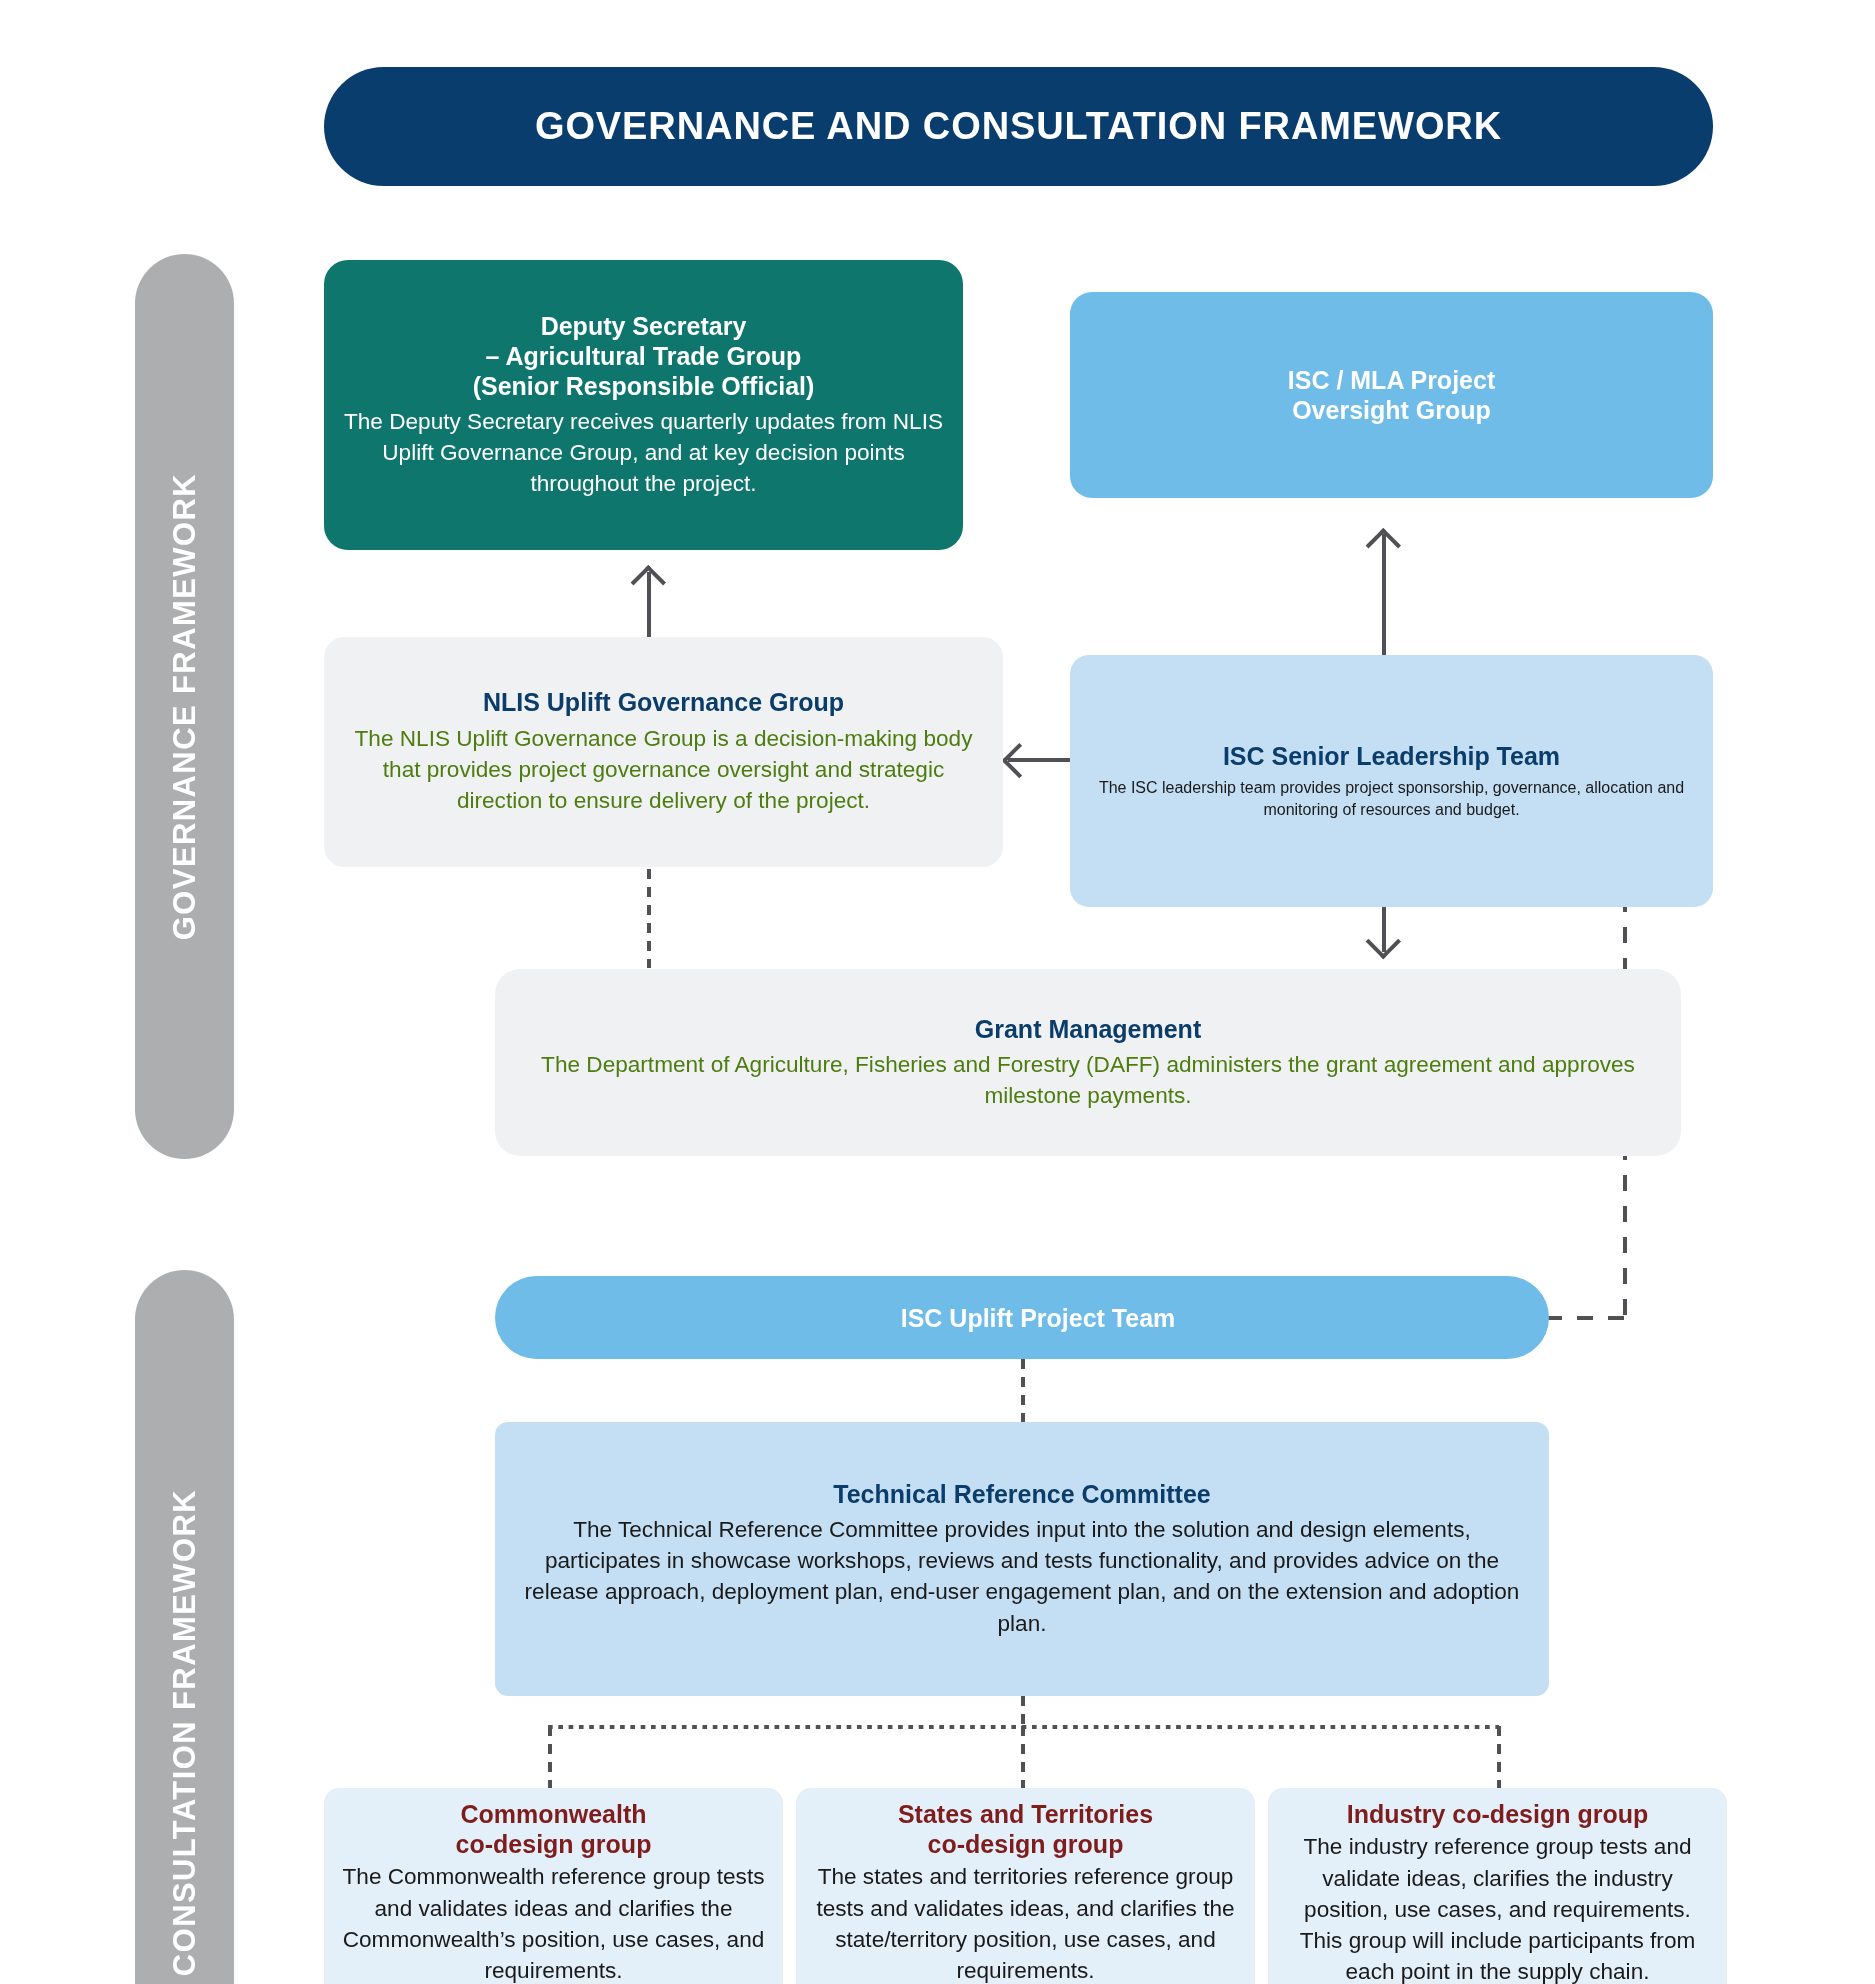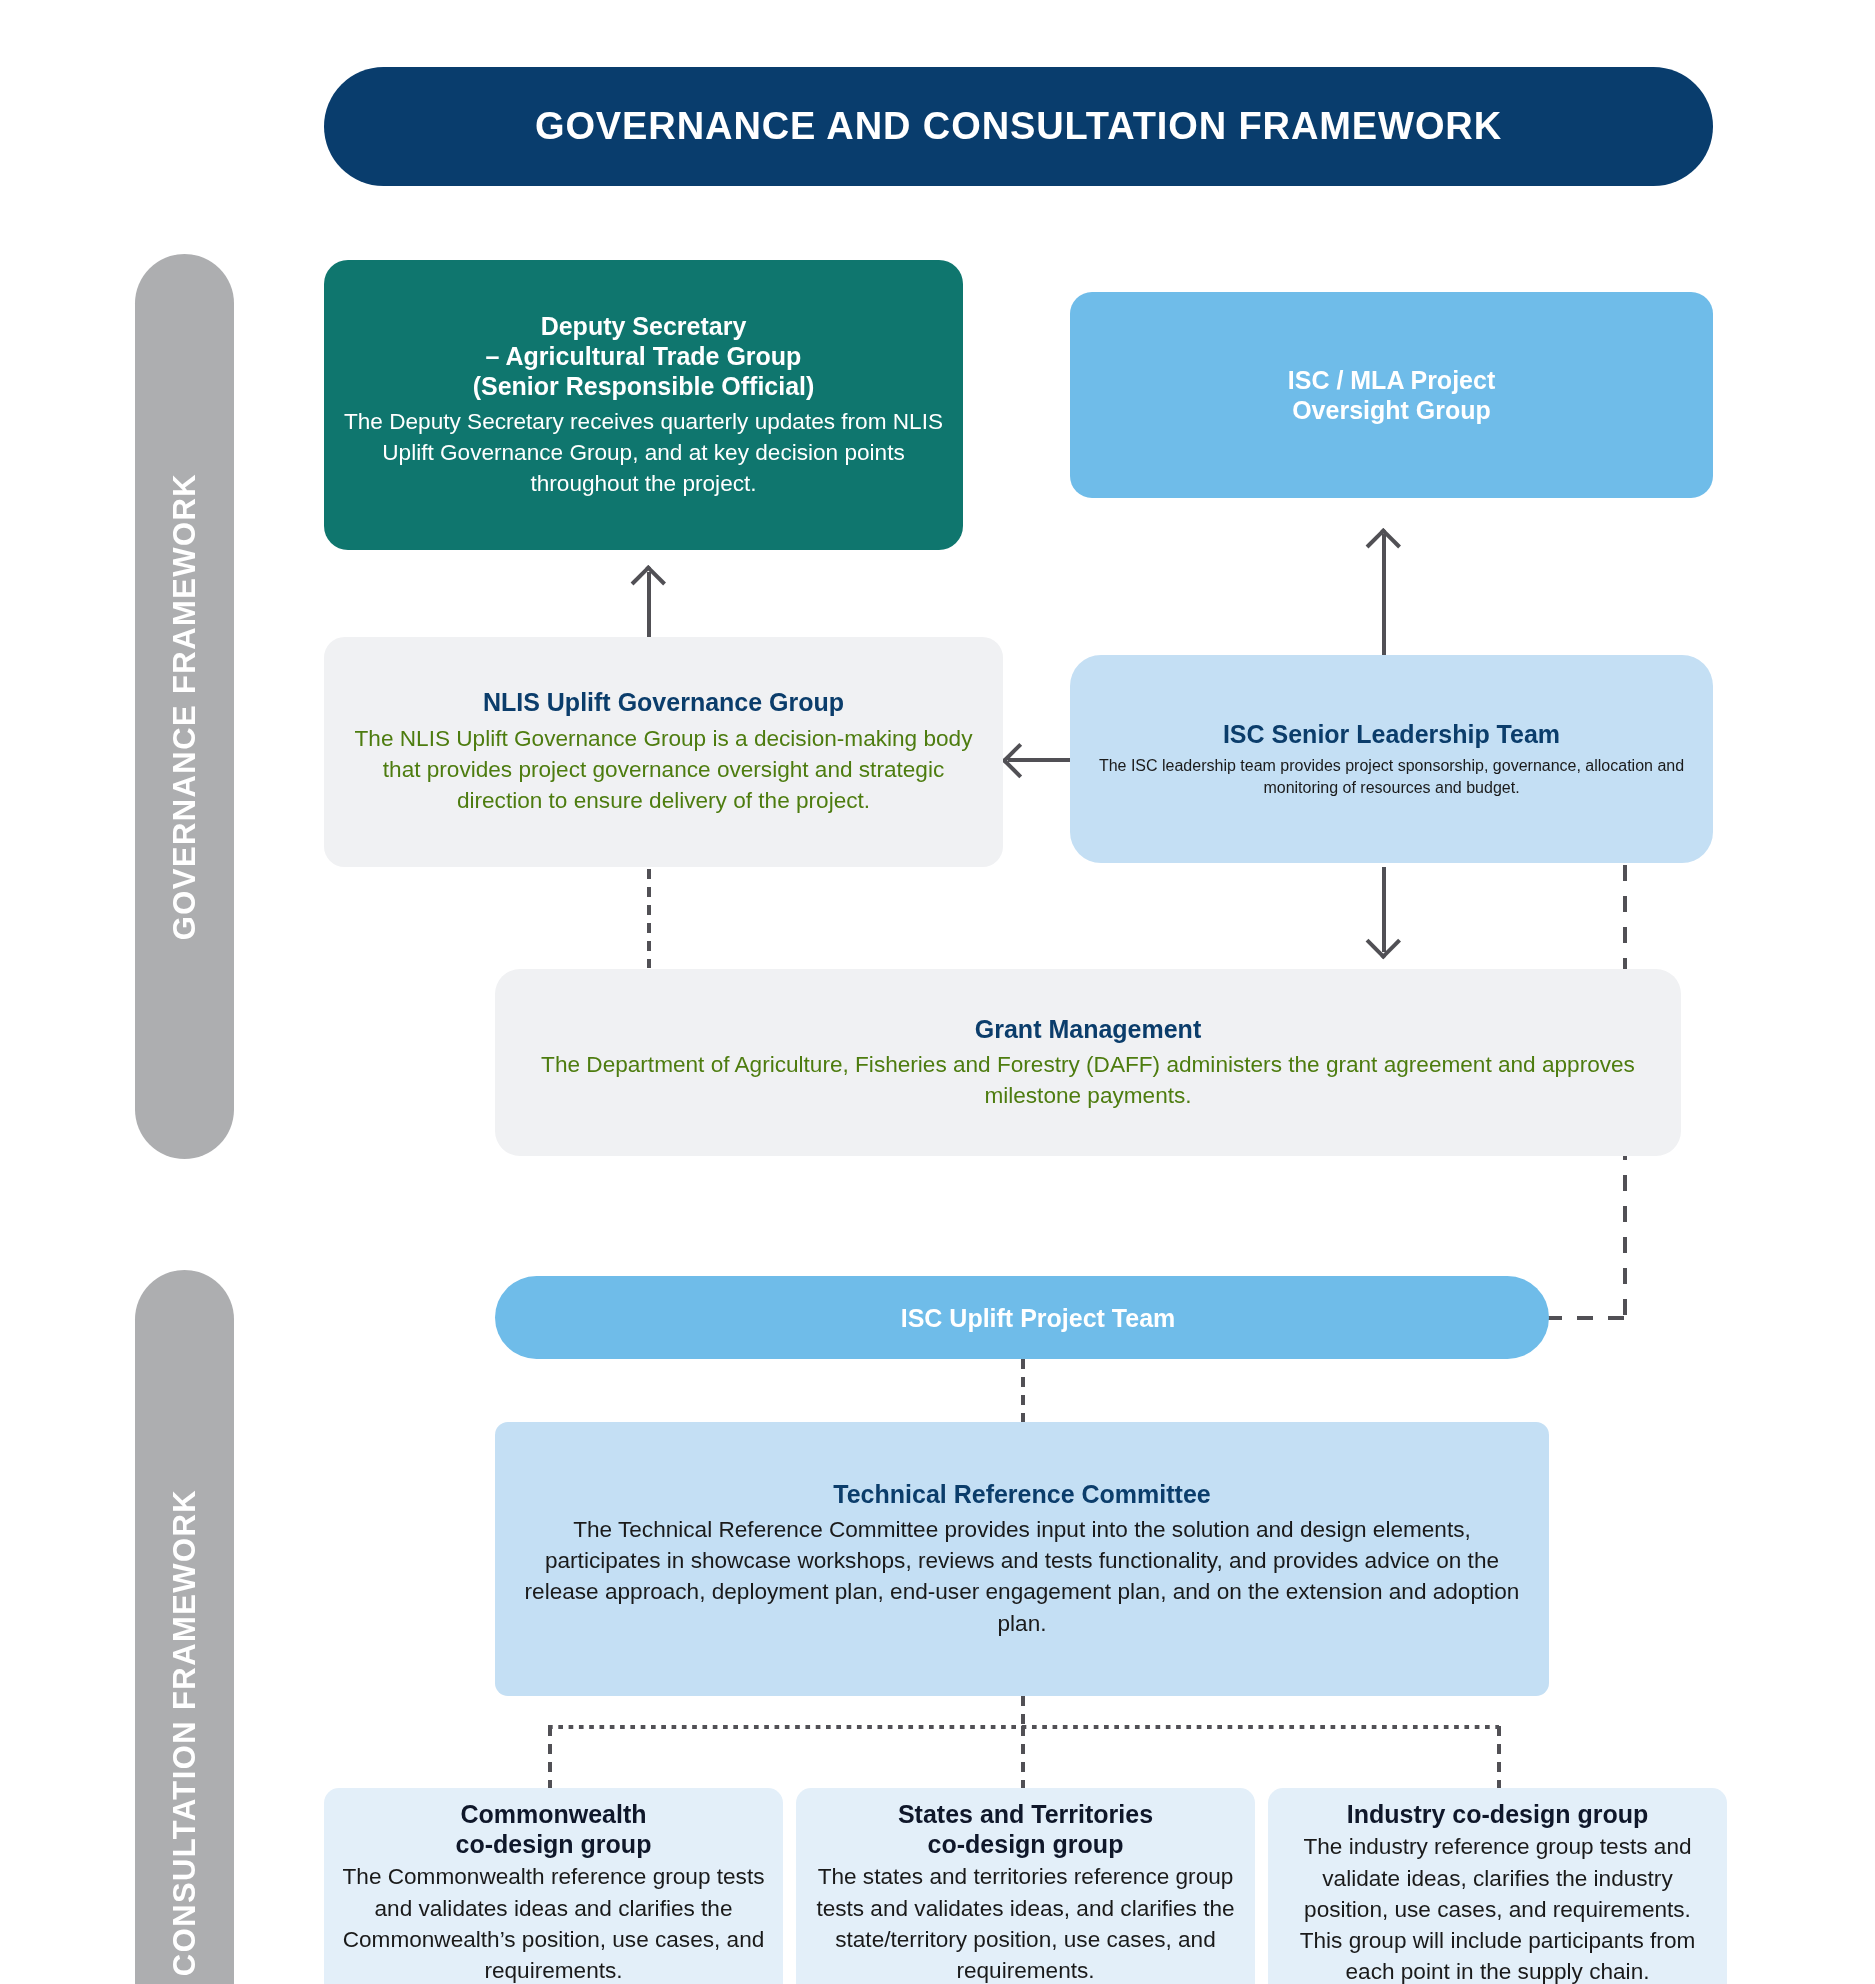--- a/index.html
+++ b/index.html
@@ -85,21 +85,21 @@
   .dark .title, .dark .body { color: #ffffff; }
 
   .midblue   { background: #6FBCE9; }
   .midblue .title, .midblue .body { color: #ffffff; }
 
   .litblue   { background: #C4DFF4; }
   .litblue .title { color: #0B3D6B; }
   .litblue .body  { color: #1a1a1a; }
 
   .paleblue  { background: #E3EFF9; }
-  .paleblue .title { color: #0f172a; }
+  .paleblue .title { color: #7f1d1d; }
   .paleblue .body  { color: #1a1a1a; }
 
   .grayish   { background: #F0F1F3; }
   .grayish .title { color: #0B3D6B; }
   .grayish .body  { color: #4d7c0f; }
 
   
   #n-deputy {
     left: 324px; top: 260px; width: 639px; height: 290px;
   }
@@ -113,22 +113,22 @@
   #n-iscmla .title { font-size: 25px; }
 
   #n-nlis {
     left: 324px; top: 637px; width: 679px; height: 230px;
     border-radius: 20.6px;
   }
   #n-nlis .title { font-size: 25px; }
   #n-nlis .body  { font-size: 22.6px; margin-top: 5.6px; }
 
   #n-iscslt {
-    left: 1070px; top: 655px; width: 643px; height: 208px;
-    border-radius: 31px;
+    left: 1070px; top: 655px; width: 643px; height: 252px;
+    border-radius: 19px;
   }
   #n-iscslt .title { font-size: 25px; }
   #n-iscslt .body  { font-size: 16px; margin-top: 5.6px; }
 
   #n-grant {
     left: 495px; top: 969px; width: 1186px; height: 187px;
     border-radius: 25px;
   }
   #n-grant .title { font-size: 25px; }
   #n-grant .body  { font-size: 22.6px; margin-top: 5.6px; }

